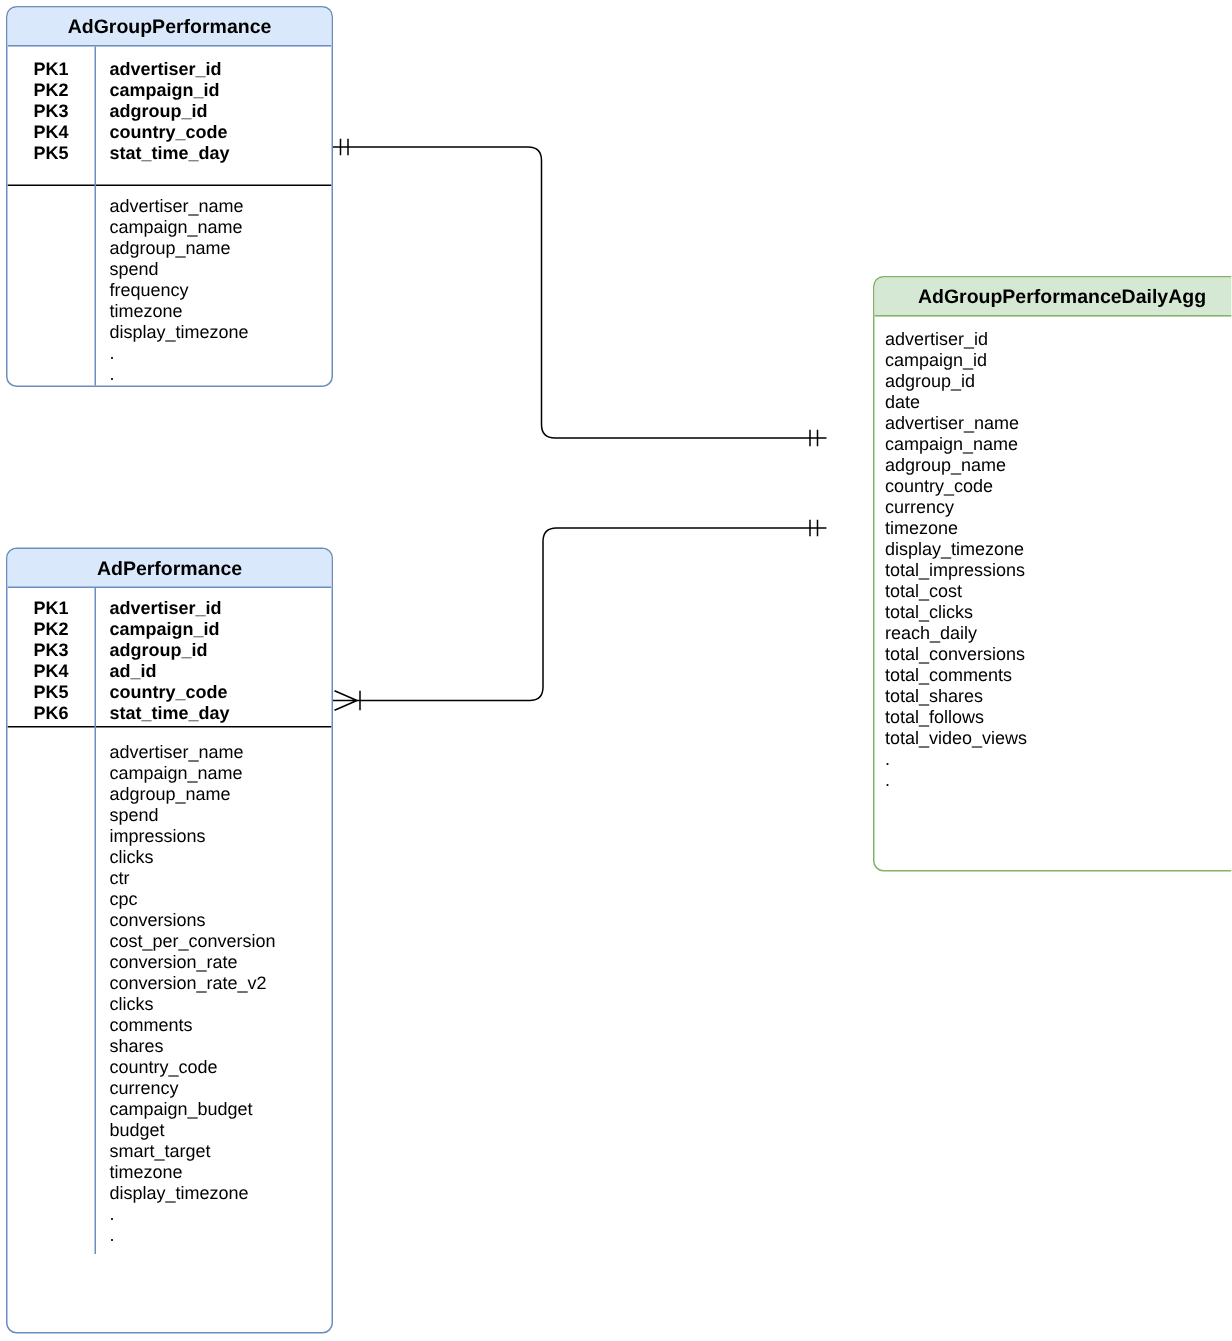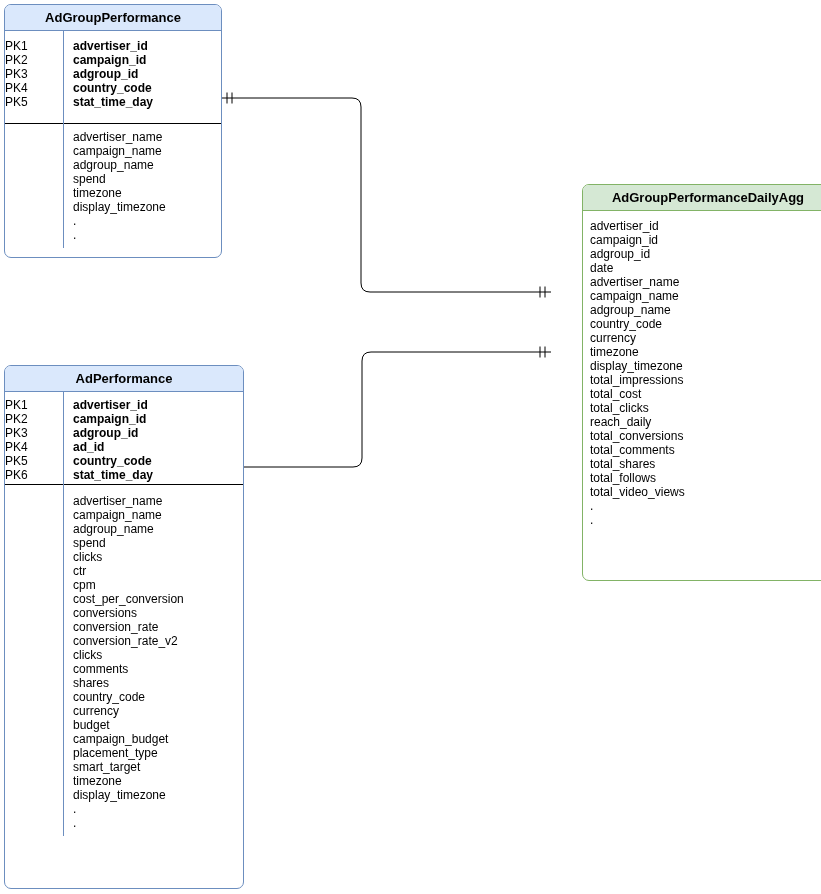--- a/index.html
+++ b/index.html
@@ -44,21 +44,22 @@
   .hdiv {
     height:1px;
     background:#000000;
   }
   .er-row {
     display:grid;
     grid-template-columns:58px 1fr;
     line-height:14px;
   }
   .er-row .key {
-    font-weight:normal;
+    text-align:center;
+    font-weight:bold;
   }
   .er-row .fld { padding-left:10px; }
   .er-row .fld.bold { font-weight:bold; }
   .er-row.single { display:block; }
   .er-row.single .fld { padding-left:7px; }
   .pk-sec-0 { padding:8px 0 14px 0; }
   .fld-sec-0 { padding:6px 0 6px 0; }
   .pk-sec-1 { padding:6px 0 2px 0; }
   .fld-sec-1 { padding:9px 0 6px 0; }
   .fld-sec-2 { padding:8px 0 6px 0; }
@@ -122,39 +123,43 @@
           <div class="er-row">
             <span class="key"></span>
             <span class="fld">adgroup_name</span>
           </div>
           <div class="er-row">
             <span class="key"></span>
             <span class="fld">spend</span>
           </div>
           <div class="er-row">
             <span class="key"></span>
+            <span class="fld">frequency</span>
+          </div>
+          <div class="er-row">
+            <span class="key"></span>
             <span class="fld">timezone</span>
           </div>
           <div class="er-row">
             <span class="key"></span>
             <span class="fld">display_timezone</span>
           </div>
           <div class="er-row">
             <span class="key"></span>
             <span class="fld">.</span>
           </div>
           <div class="er-row">
             <span class="key"></span>
             <span class="fld">.</span>
           </div>
         </div>
     </div>
   </section>
 
-  <section class="er-table" style="left: 4px; top: 365px; width: 240px; height: 524px; --bc: #6c8ebf; --hbg: #dae8fc;">
+  <section class="er-table" style="left: 4px; top: 365px; width: 218px; height: 524px; --bc: #6c8ebf; --hbg: #dae8fc;">
     <header class="er-header">AdPerformance</header>
     <div class="er-body">
       <div class="vline"></div>
       <div class="sec pk-sec-1">
           <div class="er-row">
             <span class="key">PK1</span>
             <span class="fld bold">advertiser_id</span>
           </div>
           <div class="er-row">
             <span class="key">PK2</span>
@@ -190,40 +195,44 @@
           <div class="er-row">
             <span class="key"></span>
             <span class="fld">adgroup_name</span>
           </div>
           <div class="er-row">
             <span class="key"></span>
             <span class="fld">spend</span>
           </div>
           <div class="er-row">
             <span class="key"></span>
+            <span class="fld">impressions</span>
+          </div>
+          <div class="er-row">
+            <span class="key"></span>
             <span class="fld">clicks</span>
           </div>
           <div class="er-row">
             <span class="key"></span>
             <span class="fld">ctr</span>
           </div>
           <div class="er-row">
             <span class="key"></span>
-            <span class="fld">cpm</span>
+            <span class="fld">cpc</span>
+          </div>
+          <div class="er-row">
+            <span class="key"></span>
+            <span class="fld">conversions</span>
           </div>
           <div class="er-row">
             <span class="key"></span>
             <span class="fld">cost_per_conversion</span>
           </div>
           <div class="er-row">
             <span class="key"></span>
-            <span class="fld">conversions</span>
-          </div>
-          <div class="er-row">
-            <span class="key"></span>
             <span class="fld">conversion_rate</span>
           </div>
           <div class="er-row">
             <span class="key"></span>
             <span class="fld">conversion_rate_v2</span>
           </div>
           <div class="er-row">
             <span class="key"></span>
             <span class="fld">clicks</span>
           </div>
@@ -238,29 +247,25 @@
           <div class="er-row">
             <span class="key"></span>
             <span class="fld">country_code</span>
           </div>
           <div class="er-row">
             <span class="key"></span>
             <span class="fld">currency</span>
           </div>
           <div class="er-row">
             <span class="key"></span>
+            <span class="fld">campaign_budget</span>
+          </div>
+          <div class="er-row">
+            <span class="key"></span>
             <span class="fld">budget</span>
-          </div>
-          <div class="er-row">
-            <span class="key"></span>
-            <span class="fld">campaign_budget</span>
-          </div>
-          <div class="er-row">
-            <span class="key"></span>
-            <span class="fld">placement_type</span>
           </div>
           <div class="er-row">
             <span class="key"></span>
             <span class="fld">smart_target</span>
           </div>
           <div class="er-row">
             <span class="key"></span>
             <span class="fld">timezone</span>
           </div>
           <div class="er-row">

